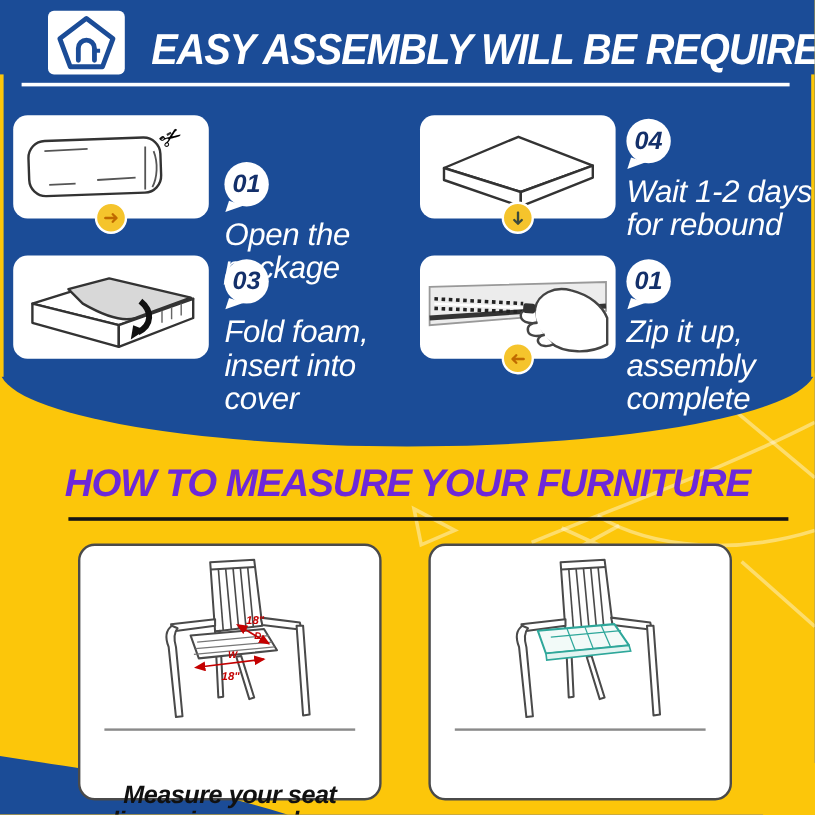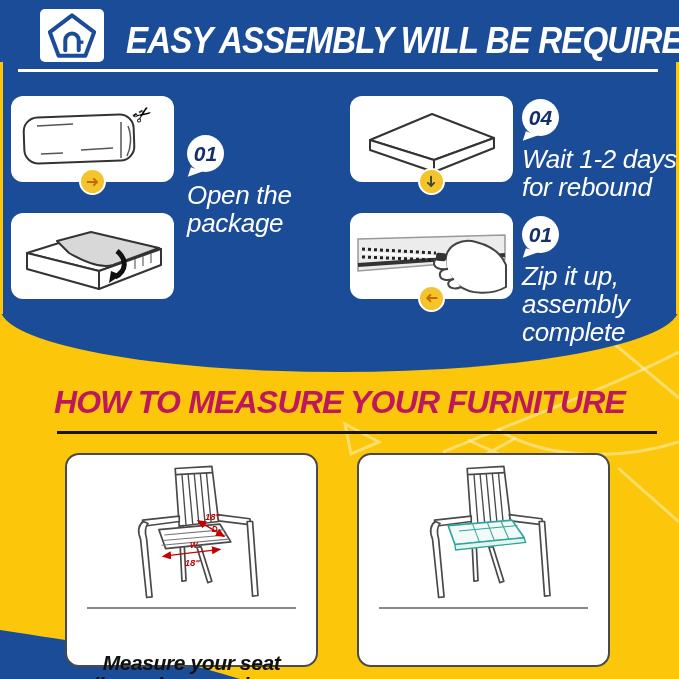--- a/index.html
+++ b/index.html
@@ -60,21 +60,21 @@
     margin-top:9px;color:#fff;font-weight:normal;font-style:italic;
     font-size:26px;line-height:1.08;letter-spacing:-0.3px;
   }
   .si1 .step-label{width:112px;} .si2 .step-label{width:162px;}
   .si3 .step-label{width:160px;} .si4 .step-label{width:180px;}
 
   
   .decor-sketch{position:absolute;left:0;top:0;z-index:0;}
   .measure-title{
     position:absolute;left:0;top:384px;width:679px;text-align:center;z-index:1;
-    color:#be185d;font-size:32px;font-weight:bold;font-style:italic;letter-spacing:-0.8px;
+    color:#6d28d9;font-size:32px;font-weight:bold;font-style:italic;letter-spacing:-0.8px;
   }
   .measure-rule{position:absolute;left:57px;top:431px;width:600px;height:3px;background:#151515;z-index:1;}
 
   .panel{
     position:absolute;top:453px;width:253px;height:214px;background:#fff;
     border:2px solid #4a4a4a;border-radius:14px;box-sizing:border-box;z-index:2;
   }
   .panel-left{left:65px;} .panel-right{left:357px;}
   .panel svg.chair{position:absolute;left:24px;top:4px;}
   .panel-rule{position:absolute;left:20px;right:20px;top:152px;height:2px;background:#8a8a8a;}
@@ -171,20 +171,24 @@
         <path d="M16,40 L16,56 L88,76 L88,58 Z"></path>
         <path d="M150,36 L150,52 L88,76 L88,58 Z"></path>
       </g>
       <path d="M46,28 L80,19 L148,35 L102,52 C90,56 72,48 58,40 Z" fill="#d8d8d8" stroke="#333" stroke-width="2" stroke-linejoin="round"></path>
       <g stroke="#666" stroke-width="1.2" fill="none">
         <path d="M140,40 L140,50 M132,43 L132,53 M124,46 L124,56"></path>
       </g>
       <path d="M106,38 C116,46 116,58 104,64" fill="none" stroke="#111" stroke-width="5"></path>
       <polygon points="110,62 98,70 100,58" fill="#111"></polygon>
     </svg>
+  </div>
+  <div class="step-info si3">
+    <div class="bubble">03</div>
+    <div class="step-label">Fold foam, insert into cover</div>
   </div>
 
   <div class="card card4">
     <svg width="163" height="86" viewBox="0 0 163 86">
       <path d="M8,26 L155,22 L155,46 L8,58 Z" fill="#ececec" stroke="#999" stroke-width="1.5"></path>
       <path d="M8,52 L155,42" stroke="#333" stroke-width="4" fill="none"></path>
       <g stroke="#222" stroke-width="3" fill="none">
         <path d="M12,36 L86,40" stroke-dasharray="3 3"></path>
         <path d="M12,44 L86,47" stroke-dasharray="3 3"></path>
       </g>

